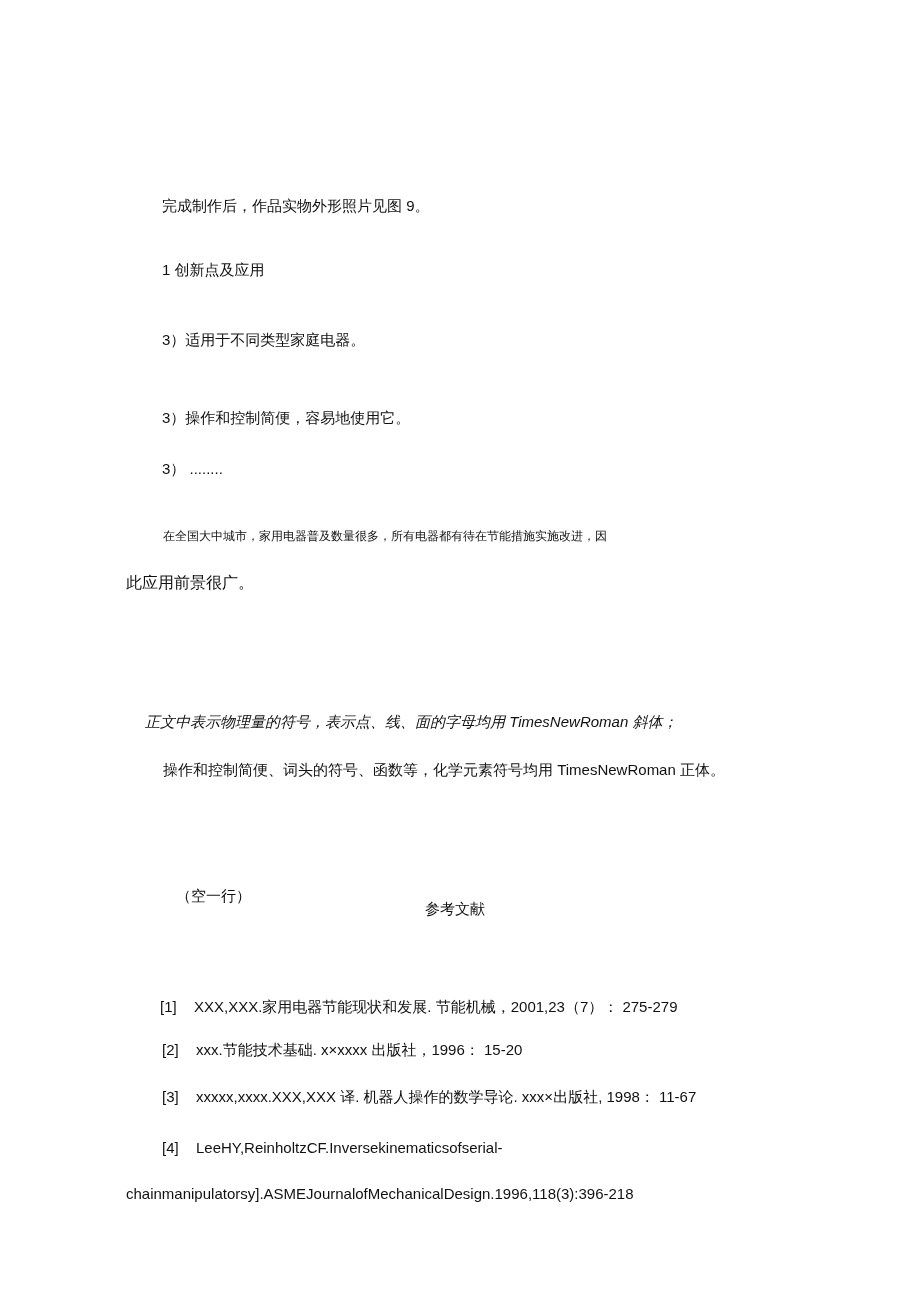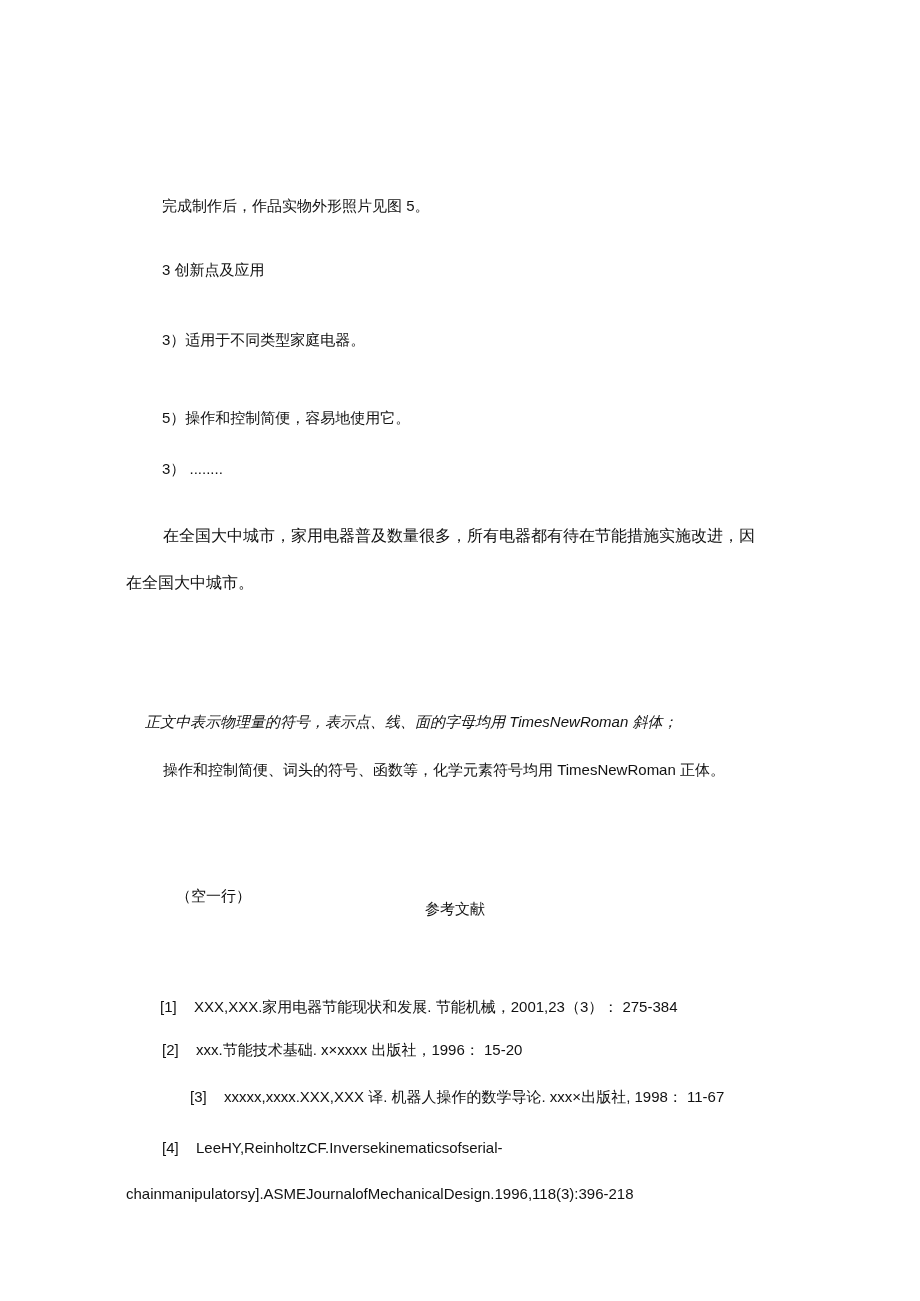--- a/index.html
+++ b/index.html
@@ -11,44 +11,44 @@
     .line {
       position: absolute; white-space: nowrap;
       font-size: 15px; line-height: 20px;
     }
     .ref-num { display: inline-block; width: 34px; }
   </style>
 </head>
 <body>
 
 <div>
-  <div class="line" style="left:162px; top:196px;">完成制作后，作品实物外形照片见图 5。</div>
+  <div class="line" style="left:162px; top:196px;">完成制作后，作品实物外形照片见图 9。</div>
 
-  <div class="line" style="left:162px; top:260px;">3 创新点及应用</div>
+  <div class="line" style="left:162px; top:260px;">1 创新点及应用</div>
 
   <div class="line" style="left:162px; top:330px;">3）适用于不同类型家庭电器。</div>
-  <div class="line" style="left:162px; top:408px;">5）操作和控制简便，容易地使用它。</div>
+  <div class="line" style="left:162px; top:408px;">3）操作和控制简便，容易地使用它。</div>
   <div class="line" style="left:162px; top:459px;">3） ........</div>
 
-  <div class="line" style="left:163px; top:526px; font-size:16px;">在全国大中城市，家用电器普及数量很多，所有电器都有待在节能措施实施改进，因</div>
-  <div class="line" style="left:126px; top:573px; font-size:16px;">在全国大中城市。</div>
+  <div class="line" style="left:163px; top:526px; font-size:12px;">在全国大中城市，家用电器普及数量很多，所有电器都有待在节能措施实施改进，因</div>
+  <div class="line" style="left:126px; top:573px; font-size:16px;">此应用前景很广。</div>
 
   <div class="line" style="left:145px; top:712px;font-style:italic;">正文中表示物理量的符号，表示点、线、面的字母均用 TimesNewRoman 斜体；</div>
   <div class="line" style="left:163px; top:760px;">操作和控制简便、词头的符号、函数等，化学元素符号均用 TimesNewRoman 正体。</div>
 
   <div class="line" style="left:176px; top:888px;font-family:Liberation Mono, monospace;">（空一行）</div>
 
   <div class="line" style="left:425px; top:899px;text-align:center;">参考文献</div>
 
   <div class="line" style="left:160px; top:997px;">
-    <span class="ref-num">[1]</span><span>XXX,XXX.家用电器节能现状和发展. 节能机械，2001,23（3）： 275-384</span>
+    <span class="ref-num">[1]</span><span>XXX,XXX.家用电器节能现状和发展. 节能机械，2001,23（7）： 275-279</span>
   </div>
   <div class="line" style="left:162px; top:1040px;">
     <span class="ref-num">[2]</span><span>xxx.节能技术基础. x×xxxx 出版社，1996： 15-20</span>
   </div>
-  <div class="line" style="left:162px; top:1087px;margin-left:28px;">
+  <div class="line" style="left:162px; top:1087px;">
     <span class="ref-num">[3]</span><span>xxxxx,xxxx.XXX,XXX 译. 机器人操作的数学导论. xxx×出版社, 1998： 11-67</span>
   </div>
   <div class="line" style="left:162px; top:1138px;">
     <span class="ref-num">[4]</span><span>LeeHY,ReinholtzCF.Inversekinematicsofserial-</span>
   </div>
   <div class="line" style="left:126px; top:1184px;">chainmanipulatorsy].ASMEJournalofMechanicalDesign.1996,118(3):396-218</div>
 </div>
 
 </body></html>

